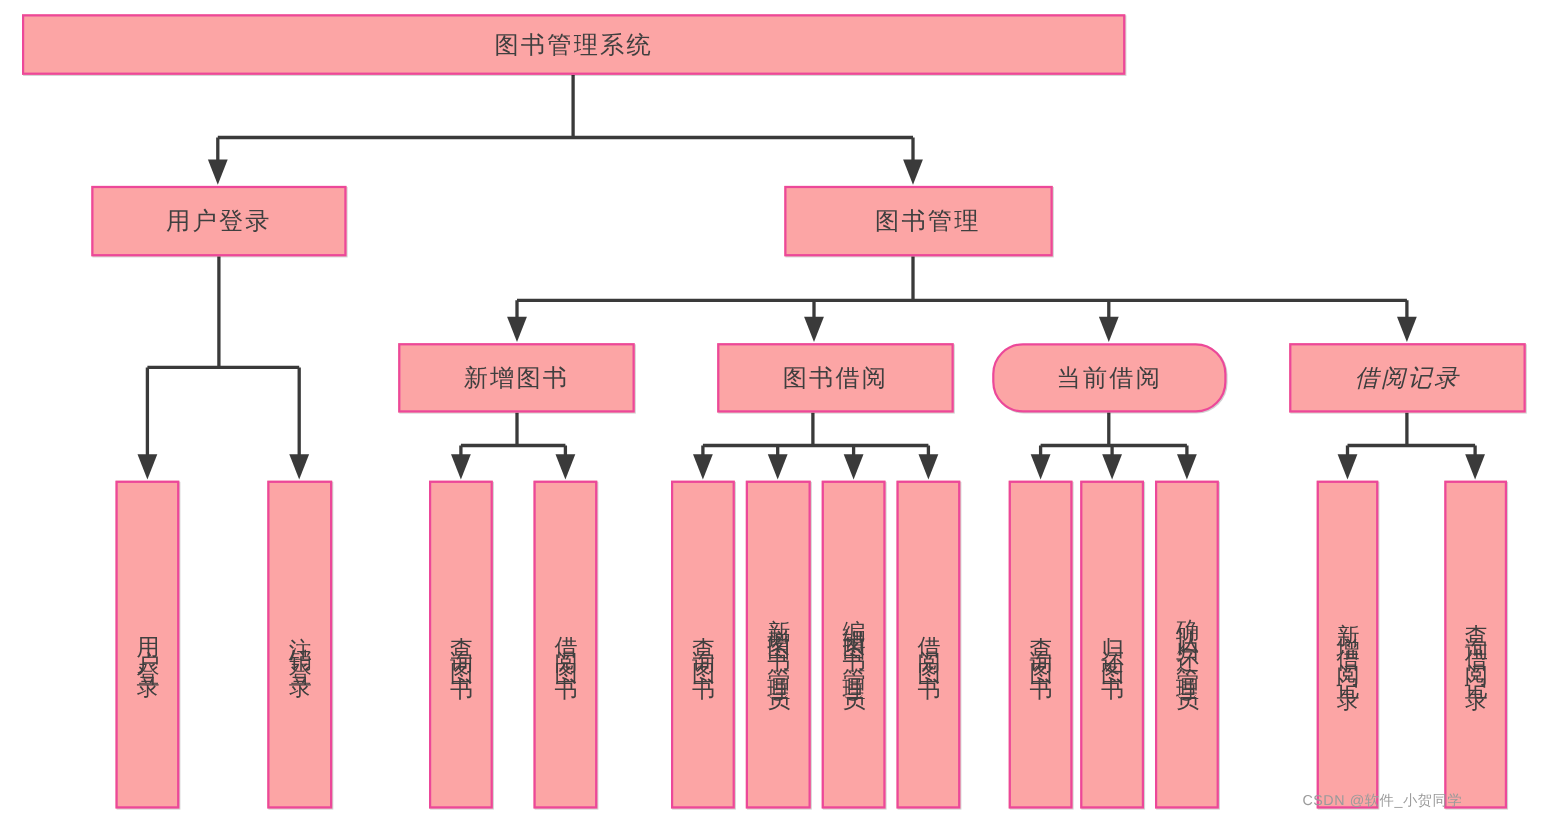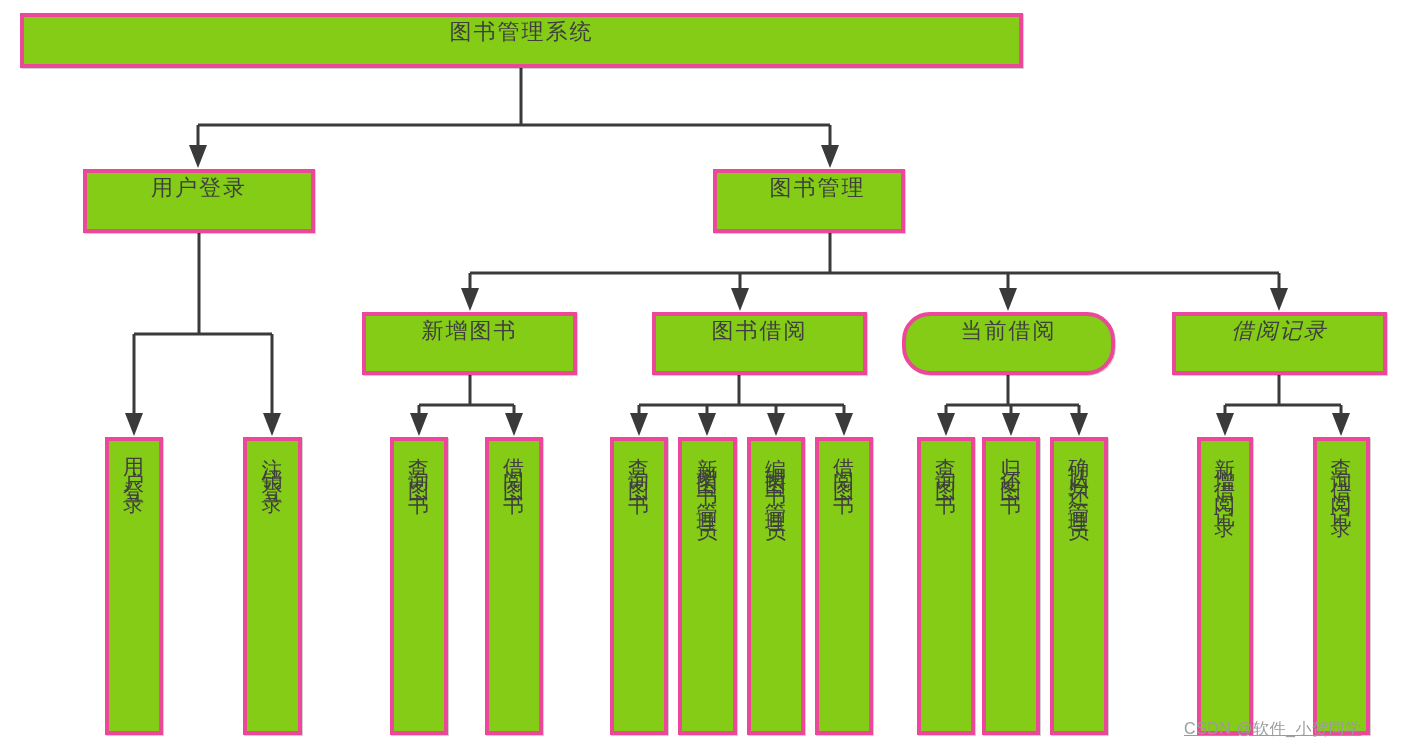--- a/index.html
+++ b/index.html
@@ -7,41 +7,41 @@
     position:relative;
     width:1405px;height:747px;
     background:#ffffff;
     font-family:"Liberation Sans","DejaVu Sans",sans-serif;
     color:#3f3f3f;
     overflow:hidden;
   }
   #connectors{position:absolute;left:0;top:0;width:1405px;height:747px;}
   .box{
     position:absolute;
-    background:#84cc16;
-    border:4px solid #ec4899;
+    background:#fca5a5;
+    border:2px solid #ec4899;
     box-sizing:border-box;
-    display:flex;align-items:flex-start;justify-content:center;
+    display:flex;align-items:center;justify-content:center;
     box-shadow:1px 1px 0 rgba(0,0,0,0.18);
   }
   .h-label{font-size:22px;letter-spacing:2px;white-space:nowrap;}
   .v-label{
     writing-mode:vertical-lr;
     text-orientation:mixed;
     font-size:21px;
     letter-spacing:12px;
     line-height:1;
     white-space:nowrap;
   }
   .v-label.long{letter-spacing:9px;}
   
   #root-box{left:20px;top:13px;width:1003px;height:55px;}
   
   #box-user-login{left:83px;top:169px;width:232px;height:64px;}
-  #box-book-mgmt{left:713px;top:169px;width:192px;height:64px;padding-left:17px;}
+  #box-book-mgmt{left:713px;top:169px;width:244px;height:64px;padding-left:17px;}
   
   #box-new-rec{left:362px;top:312px;width:215px;height:63px;}
   #box-book-borrow{left:652px;top:312px;width:215px;height:63px;}
   #box-cur-borrow{left:902px;top:312px;width:213px;height:63px;border-radius:28px;}
   #box-borrow-rec{left:1172px;top:312px;width:215px;height:63px;font-style:italic;}
   
   .leaf{top:437px;height:298px;width:58px;}
   #leaf-user-login{left:105px;}
   #leaf-logout{left:243px;width:59px;}
   #leaf-query-book-1{left:390px;}
@@ -51,24 +51,23 @@
   #leaf-edit-book{left:747px;}
   #leaf-borrow-book-2{left:815px;}
   #leaf-query-book-3{left:917px;}
   #leaf-return-book{left:982px;}
   #leaf-confirm-return{left:1050px;}
   #leaf-add-record{left:1197px;width:56px;}
   #leaf-query-record{left:1313px;width:57px;}
   
   #watermark{
     position:absolute;left:1184px;top:719px;
-    font-size:16px;color:#9b9b9b;
+    font-size:13px;color:#9b9b9b;
     letter-spacing:0.5px;white-space:nowrap;
     z-index:5;
-    text-decoration:underline;
   }
 </style>
 </head>
 <body>
 
 <div id="canvas">
 
   <svg id="connectors" viewBox="0 0 1405 747" xmlns="http://www.w3.org/2000/svg">
     <g stroke="#3a3a3a" stroke-width="3" fill="none">
 

